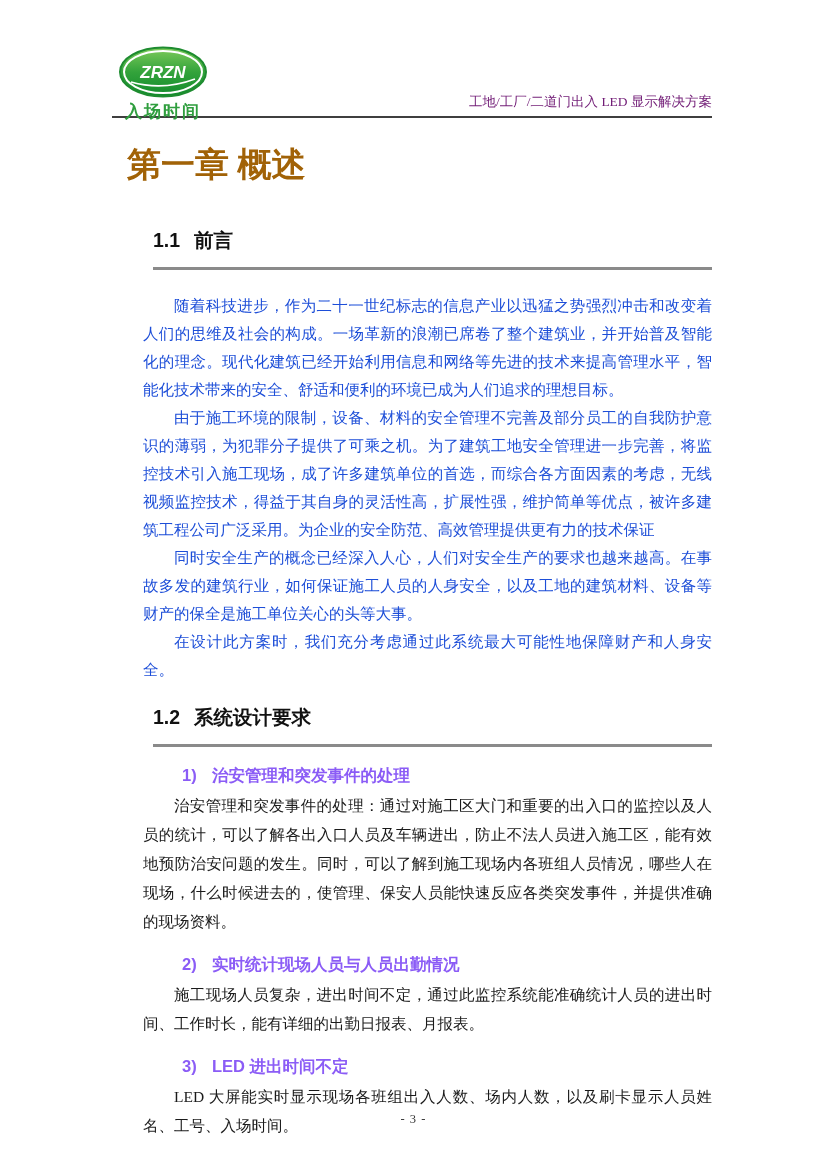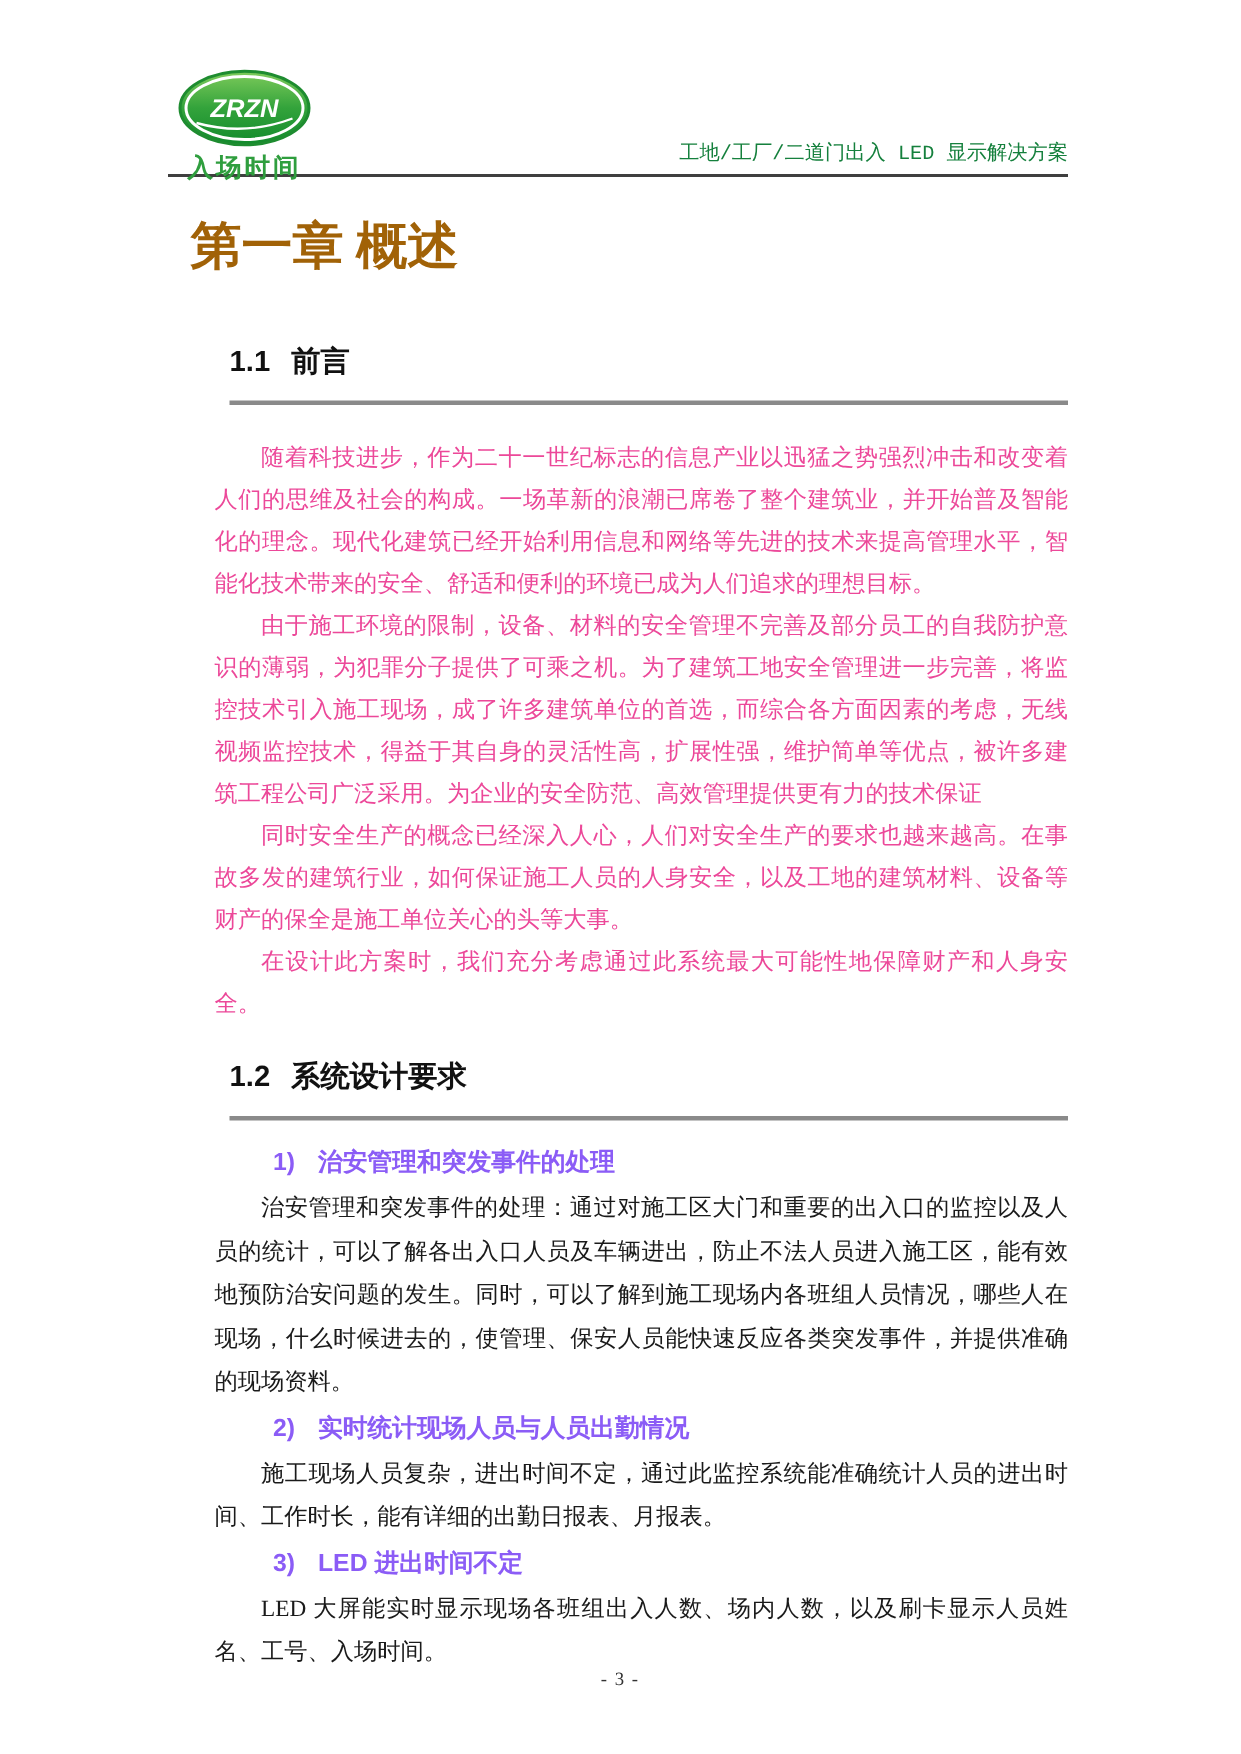--- a/index.html
+++ b/index.html
@@ -21,22 +21,22 @@
   .logo-wrap { position: absolute; left: 6px; top: 46px; width: 90px; text-align: center; }
   .logo-svg { display: block; width: 90px; height: 54px; }
   .logo-cn {
     margin-top: 0px;
     font-family: "Liberation Sans", "DejaVu Sans", sans-serif;
     font-weight: bold; font-size: 17px; letter-spacing: 2px;
     color: #2f9e3e; white-space: nowrap;
   }
   .doc-title {
     position: absolute; right: 0; bottom: 5px;
-    font-size: 13.5px; color: #15803d;
-    font-family: Liberation Mono, monospace;
+    font-size: 13.5px; color: #701a75;
+    font-family: Liberation Serif, serif;
   }
 
   
   .content { position: absolute; left: 143px; top: 137px; width: 569px; }
 
   .chapter-title {
     margin: 6px 0 0 -16px;
     font-size: 34px; line-height: 1.3; font-weight: bold;
     font-family: Liberation Serif, serif;
     color: #a16207;
@@ -48,31 +48,31 @@
     border-bottom: 3px solid #8a8a8a;
     font-family: "Liberation Sans", "DejaVu Sans", sans-serif;
     font-weight: bold; font-size: 19.5px; color: #111;
   }
   .section-head.second { margin-top: 20px; }
   .section-num { margin-right: 14px; }
 
   .intro p {
     margin: 0; text-indent: 2em;
     font-size: 15.5px; line-height: 28px;
-    text-align: justify; color: #ec4899;
+    text-align: justify; color: #1d4ed8;
   }
   .intro p.first { margin-top: 22px; }
 
   .item-head {
     margin: 18px 0 0 39px;
     font-family: "Liberation Sans", "DejaVu Sans", sans-serif;
     font-weight: bold; font-size: 16.5px; color: #8b5cf6;
     line-height: 20px;
   }
-  .item-head.tight { margin-top: 6px; }
+  .item-head.tight { margin-top: 18px; }
   .item-num { display: inline-block; width: 30px; }
   .item-body {
     margin: 6px 0 0 0; text-indent: 2em;
     font-size: 15.5px; line-height: 29px;
     text-align: justify; color: #1a1a1a;
   }
 
   
   .footer {
     position: absolute; left: 0; top: 1112px; width: 827px;

